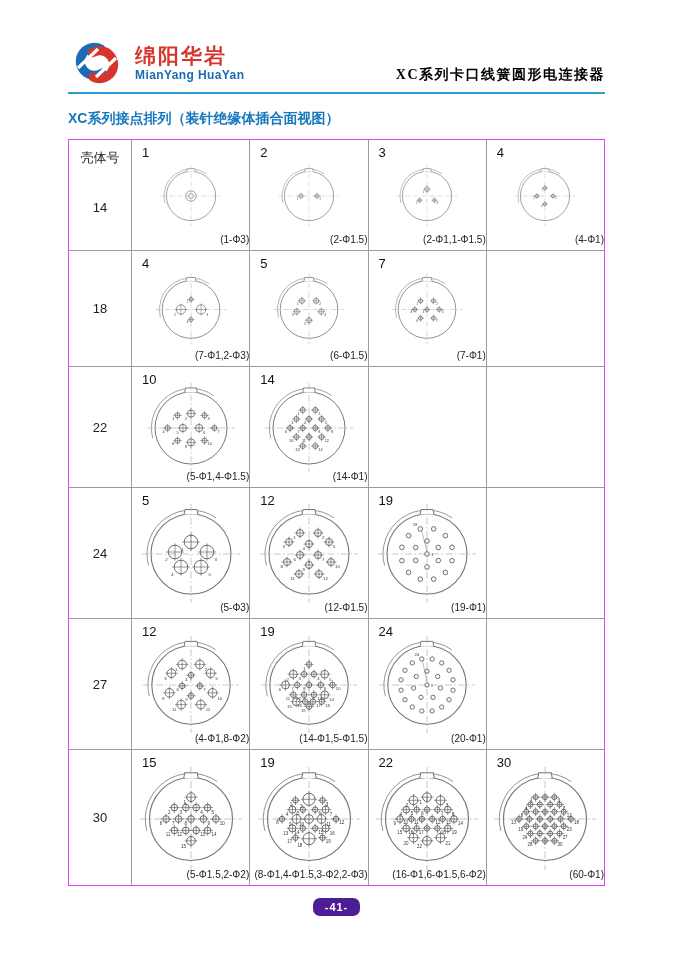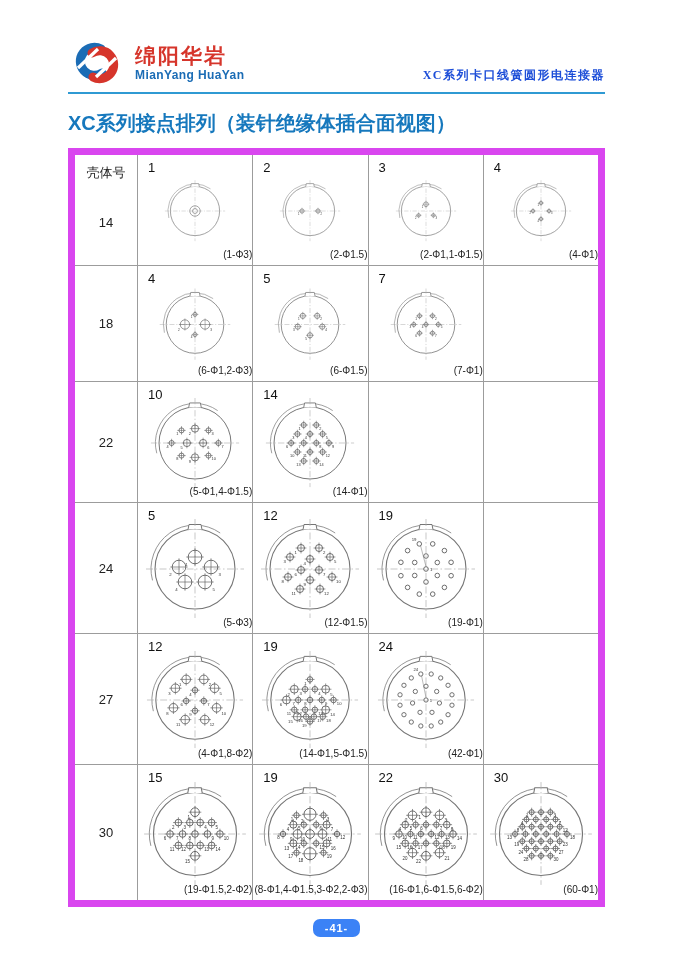--- a/index.html
+++ b/index.html
@@ -2,44 +2,44 @@
 <html><head>
 <meta charset="utf-8">
 <style>
   html,body{margin:0;padding:0;background:#fff;}
   body{width:700px;height:956px;font-family:"Liberation Sans",sans-serif;}
   .page{position:relative;width:700px;height:956px;box-sizing:border-box;padding:26px 95px 0 68px;overflow:hidden;}
   header{display:flex;justify-content:space-between;align-items:flex-end;height:60px;}
   .logo{display:flex;align-items:center;gap:9px;}
   .logo-text .logo-cn{color:#d6352b;font-size:21px;font-weight:bold;letter-spacing:2px;line-height:1.1;}
   .logo-text .logo-en{color:#1b6cb5;font-size:12px;font-weight:bold;letter-spacing:0.4px;}
-  .doc-title{font-family:"Liberation Serif",serif;font-size:12px;font-weight:bold;color:#1d4ed8;letter-spacing:1.5px;margin-bottom:2px;}
+  .doc-title{font-family:"Liberation Serif",serif;font-size:14px;font-weight:bold;color:#000000;letter-spacing:1.5px;margin-bottom:2px;}
   .rule{height:2px;background:#2f9ad3;margin-top:6px;}
-  .section-title{color:#1678bd;font-size:20px;font-weight:bold;margin:16px 0 11px 0;}
-  .conn-table{border:7px solid #d946ef;}
+  .section-title{color:#1678bd;font-size:14px;font-weight:bold;margin:16px 0 11px 0;}
+  .conn-table{border:1px solid #d946ef;}
   .t-row{display:grid;grid-template-columns:62px 1fr 1fr 1fr 1fr;}
   .t-row + .t-row{border-top:1px solid #9c9c9c;}
   .cell{position:relative;border-left:1px solid #9c9c9c;display:flex;align-items:center;justify-content:center;box-sizing:border-box;}
   .cell:first-child{border-left:none;}
   .shellcell{flex-direction:column;}
   .shell-num{font-size:13px;color:#222;}
   .corner{position:absolute;top:9px;left:0;right:0;text-align:center;font-size:13px;color:#222;}
   .cell-label{position:absolute;top:5px;left:10px;font-size:13px;color:#111;}
   .caption{position:absolute;bottom:5px;left:0;right:0;text-align:right;font-size:10px;color:#222;white-space:nowrap;}
   svg.conn{display:block;margin-top:2px;}
   .conn .shell{fill:none;stroke:#757575;stroke-width:1.1;}
   .conn .arc{fill:none;stroke:#8a8a8a;stroke-width:0.9;}
   .conn .notch{fill:#fff;stroke:#757575;stroke-width:1;}
   .conn .axis{stroke:#b0b0b0;stroke-width:0.7;stroke-dasharray:7 2.5 1.5 2.5;}
   .conn .leader{stroke:#8a8a8a;stroke-width:0.6;}
   .conn .pin{fill:none;stroke:#5e5e5e;stroke-width:0.9;}
   .conn .pinline{stroke:#5e5e5e;stroke-width:0.65;}
   .conn .pinlabel{font-size:4.3px;fill:#333;font-family:"Liberation Sans",sans-serif;}
   .footer{margin-top:11px;text-align:center;}
-  .page-badge{display:inline-block;background:#3b82f6;color:#fff;font-size:11px;font-weight:bold;padding:3px 12px;border-radius:7px;letter-spacing:1px;}
+  .page-badge{display:inline-block;background:#4c1d95;color:#fff;font-size:11px;font-weight:bold;padding:3px 12px;border-radius:7px;letter-spacing:1px;}
 </style>
 </head>
 <body>
 
 <div class="page">
   <header>
     <div class="logo">
       <svg width="58" height="46" viewBox="0 0 58 46">
         <path d="M 33 9 A 14 14 0 1 0 34 33" fill="none" stroke="#1b6cb5" stroke-width="9" stroke-linecap="round"></path>
         <path d="M 25 37 A 14 14 0 1 0 24 13" fill="none" stroke="#d6352b" stroke-width="9" stroke-linecap="round"></path>
@@ -168,21 +168,21 @@
             <text class="pinlabel" x="-21.1" y="9.1" text-anchor="end">2</text>
             <line class="pinline" x1="5.6" y1="0" x2="22.4" y2="0"></line>
             <line class="pinline" x1="14" y1="-8.4" x2="14" y2="8.4"></line>
             <circle class="pin" cx="14" cy="0" r="6.5"></circle>
             <text class="pinlabel" x="21.1" y="9.1" text-anchor="start">3</text>
             <line class="pinline" x1="-4.699999999999999" y1="14" x2="4.699999999999999" y2="14"></line>
             <line class="pinline" x1="0" y1="9.3" x2="0" y2="18.7"></line>
             <circle class="pin" cx="0" cy="14" r="2.8"></circle>
             <text class="pinlabel" x="-3.4" y="19.400000000000002" text-anchor="end">4</text>
           </svg>
-          <div class="caption">(6-Φ1,2-Φ3)</div>
+          <div class="caption">(7-Φ1,2-Φ3)</div>
         </div>
         <div class="cell diagcell">
           <span class="cell-label">5</span>
           <svg class="conn" width="72" height="75" viewBox="-50 -52 100 104">
             <path class="arc" d="M 25.2 -36 A 44 44 0 0 0 -42.5 11.4"></path>
             <circle class="shell" cx="0" cy="0" r="40"></circle>
             <path class="notch" d="M -7 -39.4 L -6 -44.5 L 6 -44.5 L 7 -39.4"></path>
             <line class="axis" x1="-49" y1="0" x2="49" y2="0"></line>
             <line class="axis" x1="0" y1="-50" x2="0" y2="49"></line>
             <line class="pinline" x1="-15.5" y1="-12" x2="-4.5" y2="-12"></line>
@@ -682,21 +682,21 @@
             <circle class="pin" cx="15" cy="22.5" r="2.2"></circle>
             <circle class="pin" cx="5.3" cy="26.5" r="2.2"></circle>
             <circle class="pin" cx="-5.3" cy="26.5" r="2.2"></circle>
             <circle class="pin" cx="-15" cy="22.5" r="2.2"></circle>
             <circle class="pin" cx="-22.5" cy="15" r="2.2"></circle>
             <circle class="pin" cx="-26.5" cy="5.3" r="2.2"></circle>
             <circle class="pin" cx="-26.5" cy="-5.3" r="2.2"></circle>
             <circle class="pin" cx="-22.5" cy="-15" r="2.2"></circle>
             <circle class="pin" cx="-15" cy="-22.5" r="2.2"></circle>
           </svg>
-          <div class="caption">(42-Φ1)</div>
+          <div class="caption">(20-Φ1)</div>
         </div>
         <div class="cell diagcell"></div>
       </div>
       <div class="t-row" style="height: 135px;">
         <div class="cell shellcell">
           <span class="shell-num">30</span>
         </div>
         <div class="cell diagcell">
           <span class="cell-label">15</span>
           <svg class="conn" width="104" height="108" viewBox="-50 -52 100 104">
@@ -759,21 +759,21 @@
             <text class="pinlabel" x="8.799999999999999" y="16.8" text-anchor="start">13</text>
             <line class="pinline" x1="10.9" y1="11" x2="21.1" y2="11"></line>
             <line class="pinline" x1="16" y1="5.9" x2="16" y2="16.1"></line>
             <circle class="pin" cx="16" cy="11" r="3.2"></circle>
             <text class="pinlabel" x="19.8" y="16.8" text-anchor="start">14</text>
             <line class="pinline" x1="-6.1" y1="21" x2="6.1" y2="21"></line>
             <line class="pinline" x1="0" y1="14.9" x2="0" y2="27.1"></line>
             <circle class="pin" cx="0" cy="21" r="4.2"></circle>
             <text class="pinlabel" x="-4.8" y="27.8" text-anchor="end">15</text>
           </svg>
-          <div class="caption">(19-Φ1.5,2-Φ2)</div>
+          <div class="caption">(5-Φ1.5,2-Φ2)</div>
         </div>
         <div class="cell diagcell">
           <span class="cell-label">19</span>
           <svg class="conn" width="104" height="108" viewBox="-50 -52 100 104">
             <path class="arc" d="M 25.2 -36 A 44 44 0 0 0 -42.5 11.4"></path>
             <circle class="shell" cx="0" cy="0" r="40"></circle>
             <path class="notch" d="M -7 -39.4 L -6 -44.5 L 6 -44.5 L 7 -39.4"></path>
             <line class="axis" x1="-49" y1="0" x2="49" y2="0"></line>
             <line class="axis" x1="0" y1="-50" x2="0" y2="49"></line>
             <line class="pinline" x1="-17.5" y1="-18" x2="-8.5" y2="-18"></line>

